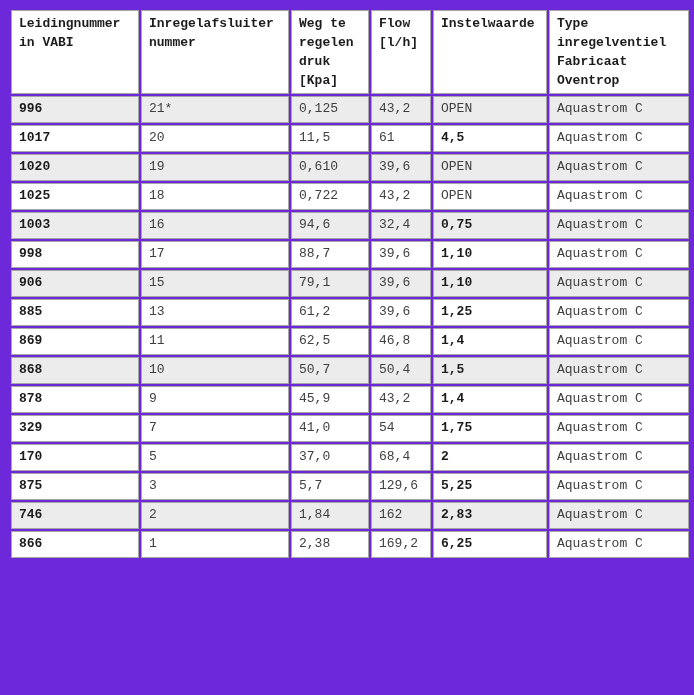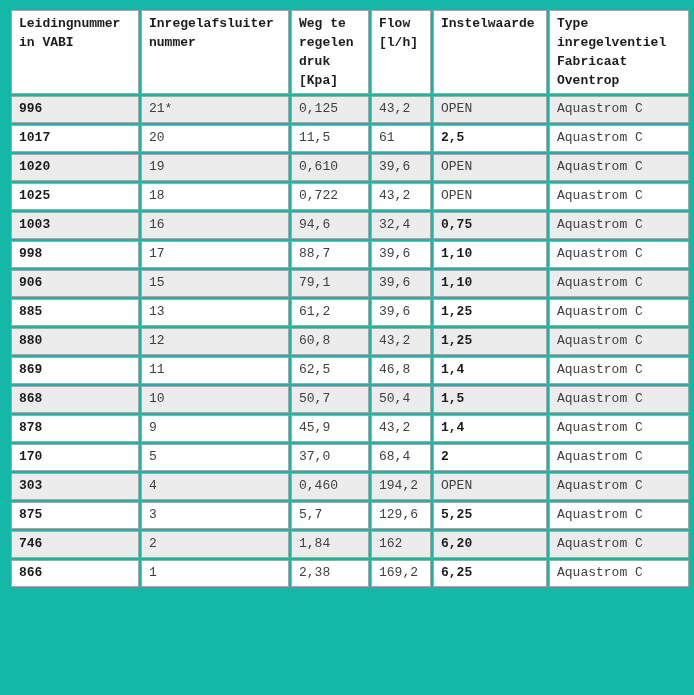--- a/index.html
+++ b/index.html
@@ -7,21 +7,21 @@
     padding: 0;
     background: #ffffff;
     width: 694px;
     font-family: "Liberation Mono", "DejaVu Sans Mono", monospace;
   }
   .page {
     width: 694px;
     height: 695px;
     box-sizing: border-box;
     padding: 8px 9px;
-    background: #14b8a6;
+    background: #6d28d9;
   }
   table.valve-table {
     border-collapse: separate;
     border-spacing: 2px;
     table-layout: fixed;
     width: 676px;
   }
   table.valve-table th,
   table.valve-table td {
     box-sizing: border-box;
@@ -92,21 +92,21 @@
           <td>0,125</td>
           <td>43,2</td>
           <td>OPEN</td>
           <td>Aquastrom C</td>
         </tr>
         <tr>
           <td class="bold">1017</td>
           <td>20</td>
           <td>11,5</td>
           <td>61</td>
-          <td class="bold">2,5</td>
+          <td class="bold">4,5</td>
           <td>Aquastrom C</td>
         </tr>
         <tr class="shaded">
           <td class="bold">1020</td>
           <td>19</td>
           <td>0,610</td>
           <td>39,6</td>
           <td>OPEN</td>
           <td>Aquastrom C</td>
         </tr>
@@ -143,28 +143,20 @@
           <td>Aquastrom C</td>
         </tr>
         <tr>
           <td class="bold">885</td>
           <td>13</td>
           <td>61,2</td>
           <td>39,6</td>
           <td class="bold">1,25</td>
           <td>Aquastrom C</td>
         </tr>
-        <tr class="shaded">
-          <td class="bold">880</td>
-          <td>12</td>
-          <td>60,8</td>
-          <td>43,2</td>
-          <td class="bold">1,25</td>
-          <td>Aquastrom C</td>
-        </tr>
         <tr>
           <td class="bold">869</td>
           <td>11</td>
           <td>62,5</td>
           <td>46,8</td>
           <td class="bold">1,4</td>
           <td>Aquastrom C</td>
         </tr>
         <tr class="shaded">
           <td class="bold">868</td>
@@ -176,49 +168,49 @@
         </tr>
         <tr>
           <td class="bold">878</td>
           <td>9</td>
           <td>45,9</td>
           <td>43,2</td>
           <td class="bold">1,4</td>
           <td>Aquastrom C</td>
         </tr>
         <tr>
+          <td class="bold">329</td>
+          <td>7</td>
+          <td>41,0</td>
+          <td>54</td>
+          <td class="bold">1,75</td>
+          <td>Aquastrom C</td>
+        </tr>
+        <tr>
           <td class="bold">170</td>
           <td>5</td>
           <td>37,0</td>
           <td>68,4</td>
           <td class="bold">2</td>
           <td>Aquastrom C</td>
         </tr>
-        <tr class="shaded">
-          <td class="bold">303</td>
-          <td>4</td>
-          <td>0,460</td>
-          <td>194,2</td>
-          <td>OPEN</td>
-          <td>Aquastrom C</td>
-        </tr>
         <tr>
           <td class="bold">875</td>
           <td>3</td>
           <td>5,7</td>
           <td>129,6</td>
           <td class="bold">5,25</td>
           <td>Aquastrom C</td>
         </tr>
         <tr class="shaded">
           <td class="bold">746</td>
           <td>2</td>
           <td>1,84</td>
           <td>162</td>
-          <td class="bold">6,20</td>
+          <td class="bold">2,83</td>
           <td>Aquastrom C</td>
         </tr>
         <tr>
           <td class="bold">866</td>
           <td>1</td>
           <td>2,38</td>
           <td>169,2</td>
           <td class="bold">6,25</td>
           <td>Aquastrom C</td>
         </tr>

